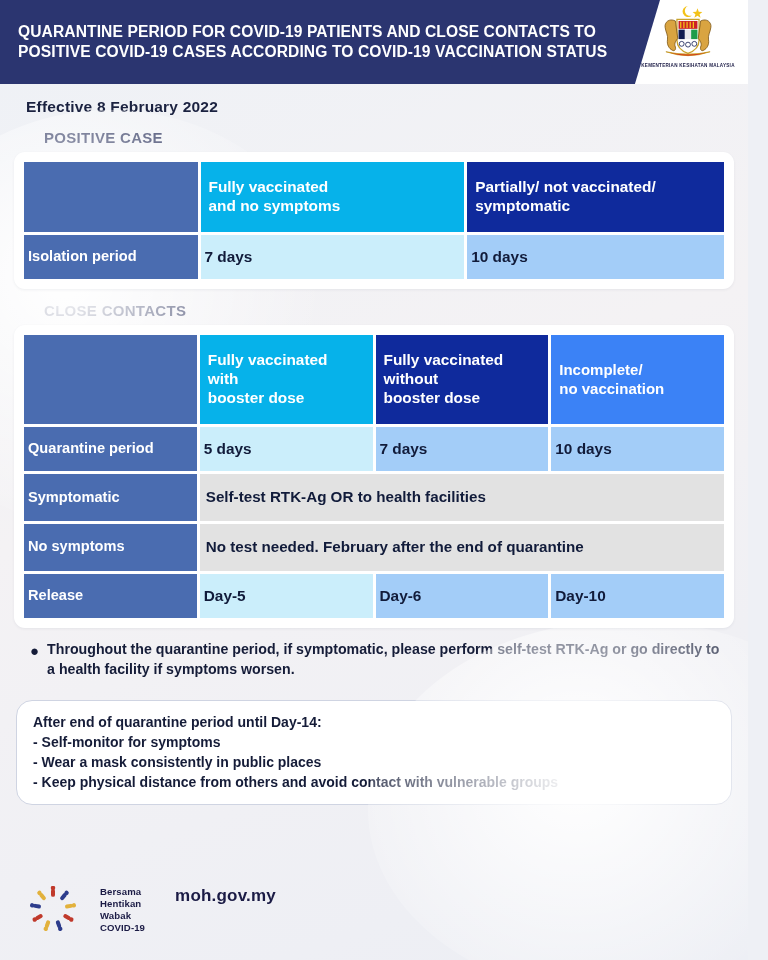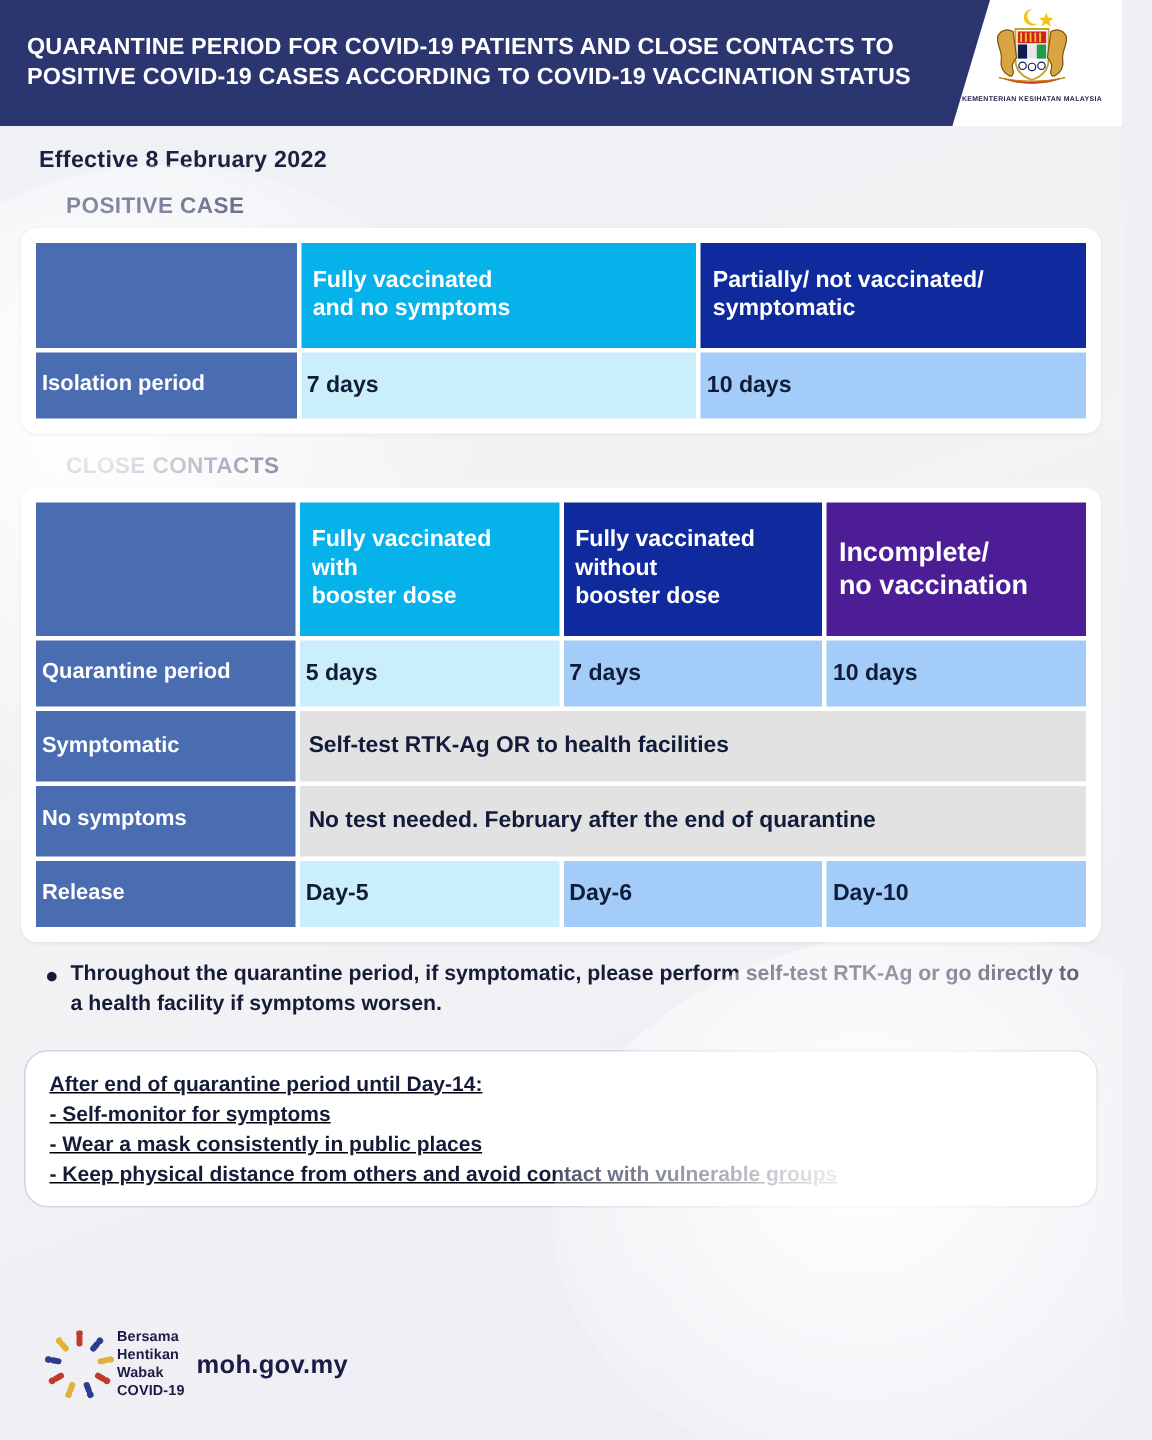--- a/index.html
+++ b/index.html
@@ -78,21 +78,21 @@
     table-layout: fixed;
   }
   table.grid td {
     vertical-align: middle; text-align: left;
     font-weight: bold; line-height: 1.22;
   }
   .c-blank   { background:#4a6cb0; }
   .c-label   { background:#4a6cb0; color:#ffffff; font-size:14.6px; padding:12px 4px; }
   .c-cyan    { background:#06b2ea; color:#ffffff; font-size:15.4px; padding:16px 8px; }
   .c-navy    { background:#0f2a9c; color:#ffffff; font-size:15.4px; padding:16px 8px; }
-  .c-navy2   { background:#4c1d95; color:#ffffff; font-size:18px; padding:16px 8px; }
+  .c-navy2   { background:#3b82f6; color:#ffffff; font-size:15px; padding:16px 8px; }
   .c-pale    { background:#cbeefb; color:#111b3a; font-size:15.4px; padding:13px 4px; }
   .c-lblue   { background:#a3cdf8; color:#111b3a; font-size:15.4px; padding:13px 4px; }
   .c-gray    { background:#e2e2e2; color:#111b3a; font-size:15.2px; padding:14px 6px; }
 
   #bullets {
     margin: 12px 26px 0 30px;
     display: flex; gap: 8px;
   }
   .bullet-dot {
     color:#151c38; font-size:15px; line-height:1.35; margin-top:1px;
@@ -100,21 +100,20 @@
   .bullet-text {
     font-size: 14.2px; font-weight: bold; color:#151c38; line-height: 1.38;
   }
 
   #notebox {
     margin: 20px 16px 0 16px;
     background: #ffffff;
     border: 1.4px solid #cfd4e2;
     border-radius: 16px;
     padding: 11px 16px 12px 16px;
-    text-decoration: underline;
   }
   .note-line {
     font-size: 14px; font-weight: bold; color:#151c38; line-height: 1.44;
   }
 
   
   #footer {
     position: absolute; left: 0; bottom: 0;
     width: 768px; height: 72px;
   }
@@ -123,21 +122,21 @@
     width: 490px; height: 34px;
     background: #2b3570;
     clip-path: polygon(5.2% 0, 100% 0, 100% 100%, 0 100%);
     display: flex; align-items: center; justify-content: flex-end;
   }
   .foot-updated {
     color:#ffffff; font-size: 14.5px; padding-right: 20px; letter-spacing:.2px;
   }
   .foot-left {
     position: absolute; left: 30px; bottom: 26px;
-    display: flex; align-items: center; gap: 2px;
+    display: flex; gap: 24px;
   }
   .bhw-mark { width: 46px; height: 46px; }
   .bhw-text {
     font-size: 9.6px; font-weight: bold; color:#1b1b45;
     line-height: 1.24; letter-spacing: .1px;
   }
   .moh-url {
     font-size: 17px; font-weight: bold; color:#1b1b45;
     margin-left: 6px; letter-spacing:.2px;
   }

